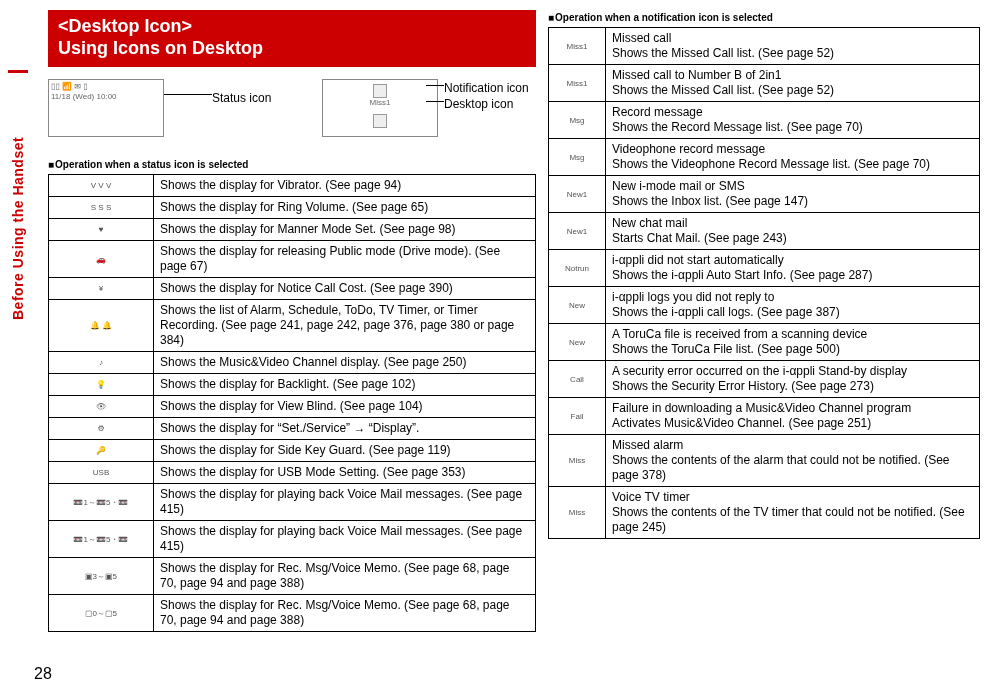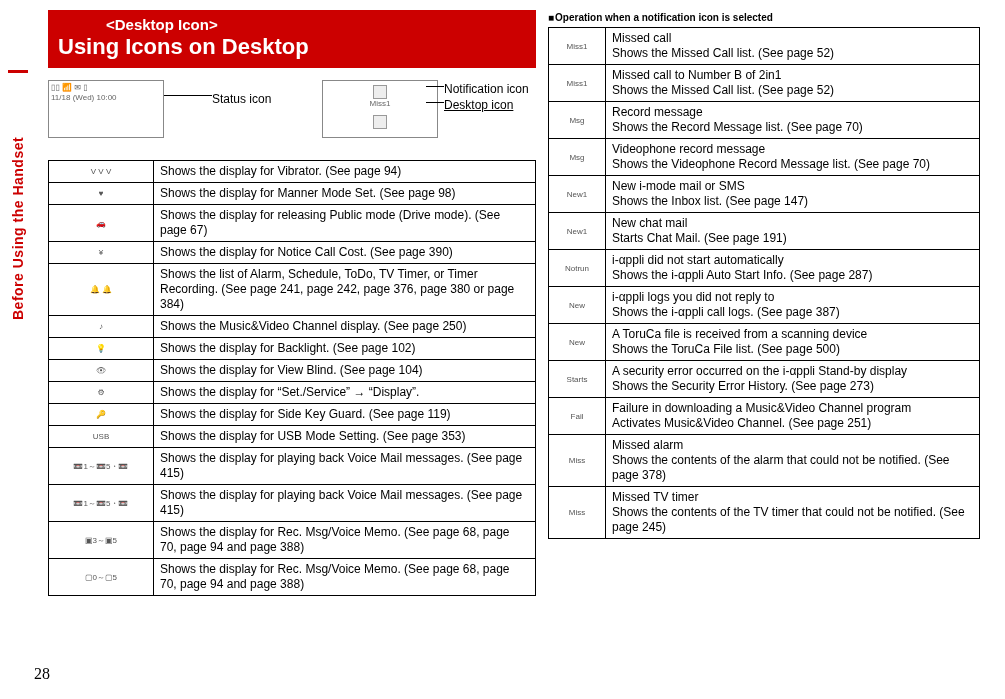--- a/index.html
+++ b/index.html
@@ -32,21 +32,20 @@
     height: 100%;
     line-height: 20px;
     letter-spacing: 0.5px;
   }
   .page-number {
     position: absolute;
     left: 34px;
     bottom: 16px;
     font-size: 16px;
     color: #000;
-    font-family: Liberation Serif, serif;
   }
   .content {
     position: absolute;
     left: 48px;
     top: 10px;
     width: 940px;
   }
   .col {
     float: left;
   }
@@ -57,27 +56,26 @@
   .col.right {
     width: 432px;
   }
   .header-box {
     background: #c00;
     color: #fff;
     padding: 6px 10px 8px 10px;
     margin-bottom: 12px;
   }
   .header-box .kicker {
-    font-size: 15px;
+    font-size: 18px;
     font-weight: bold;
     display: block;
-    margin-left: 48px;
   }
   .header-box .title {
-    font-size: 22px;
+    font-size: 18px;
     font-weight: bold;
     display: block;
     margin-top: 1px;
   }
   .diagram {
     height: 72px;
     position: relative;
     margin-bottom: 8px;
   }
   .screen {
@@ -91,21 +89,21 @@
   }
   .screen.a { left: 0; top: 0; padding: 2px; }
   .screen.b { left: 274px; top: 0; padding: 2px; text-align:center; }
   .screen .tiny-icons { font-size: 8px; line-height: 10px; color:#666; }
   .label {
     position: absolute;
     font-size: 12px;
   }
   .label.l1 { left: 164px; top: 12px; }
   .label.l2 { left: 396px; top: 2px; }
-  .label.l3 { left: 396px; top: 18px; text-decoration: underline; }
+  .label.l3 { left: 396px; top: 18px; }
   .hline { position:absolute; height:1px; background:#000; }
   .hline.h1 { left:116px; top:15px; width:48px; }
   .hline.h2 { left:378px; top:6px; width:18px; background:#000; }
   .hline.h3 { left:378px; top:22px; width:18px; }
   .section-title {
     font-size: 10px;
     font-weight: bold;
     margin: 2px 0 4px 0;
   }
   .section-title::before {
@@ -176,26 +174,31 @@
         <div class="tiny-icons" style="margin-top:2px;"><span class="icon-ph"></span></div>
         <div class="tiny-icons">Miss1</div>
         <div class="tiny-icons" style="margin-top:6px;"><span class="icon-ph"></span></div>
       </div>
       <div class="hline h2"></div>
       <div class="hline h3"></div>
       <span class="label l2">Notification icon</span>
       <span class="label l3">Desktop icon</span>
     </div>
 
+    <div class="section-title">Operation when a status icon is selected</div>
 
     <table class="info">
       <tbody id="section1-body">
           <tr>
             <td class="icon-cell">V V V</td>
             <td>Shows the display for Vibrator. (See page 94)</td>
+          </tr>
+          <tr>
+            <td class="icon-cell">S S S</td>
+            <td>Shows the display for Ring Volume. (See page 65)</td>
           </tr>
           <tr>
             <td class="icon-cell">♥</td>
             <td>Shows the display for Manner Mode Set. (See page 98)</td>
           </tr>
           <tr>
             <td class="icon-cell">🚗</td>
             <td>Shows the display for releasing Public mode (Drive mode). (See page 67)</td>
           </tr>
           <tr>
@@ -270,47 +273,47 @@
           <tr>
             <td class="icon-cell">Msg</td>
             <td><span class="bold">Videophone record message</span><br><span>Shows the Videophone Record Message list. (See page 70)</span></td>
           </tr>
           <tr>
             <td class="icon-cell">New1</td>
             <td><span class="bold">New i-mode mail or SMS</span><br><span>Shows the Inbox list. (See page 147)</span></td>
           </tr>
           <tr>
             <td class="icon-cell">New1</td>
-            <td><span class="bold">New chat mail</span><br><span>Starts Chat Mail. (See page 191)</span></td>
+            <td><span class="bold">New chat mail</span><br><span>Starts Chat Mail. (See page 243)</span></td>
           </tr>
           <tr>
             <td class="icon-cell">Notrun</td>
             <td><span class="bold">i-αppli did not start automatically</span><br><span>Shows the i-αppli Auto Start Info. (See page 287)</span></td>
           </tr>
           <tr>
             <td class="icon-cell">New</td>
             <td><span class="bold">i-αppli logs you did not reply to</span><br><span>Shows the i-αppli call logs. (See page 387)</span></td>
           </tr>
           <tr>
             <td class="icon-cell">New</td>
             <td><span class="bold">A ToruCa file is received from a scanning device</span><br><span>Shows the ToruCa File list. (See page 500)</span></td>
           </tr>
           <tr>
-            <td class="icon-cell">Starts</td>
+            <td class="icon-cell">Call</td>
             <td><span class="bold">A security error occurred on the i-αppli Stand-by display</span><br><span>Shows the Security Error History. (See page 273)</span></td>
           </tr>
           <tr>
             <td class="icon-cell">Fail</td>
             <td><span class="bold">Failure in downloading a Music&amp;Video Channel program</span><br><span>Activates Music&amp;Video Channel. (See page 251)</span></td>
           </tr>
           <tr>
             <td class="icon-cell">Miss</td>
             <td><span class="bold">Missed alarm</span><br><span>Shows the contents of the alarm that could not be notified. (See page 378)</span></td>
           </tr>
           <tr>
             <td class="icon-cell">Miss</td>
-            <td><span class="bold">Missed TV timer</span><br><span>Shows the contents of the TV timer that could not be notified. (See page 245)</span></td>
+            <td><span class="bold">Voice TV timer</span><br><span>Shows the contents of the TV timer that could not be notified. (See page 245)</span></td>
           </tr>
         </tbody>
     </table>
   </div>
 
 </div>
 
 </body></html>

